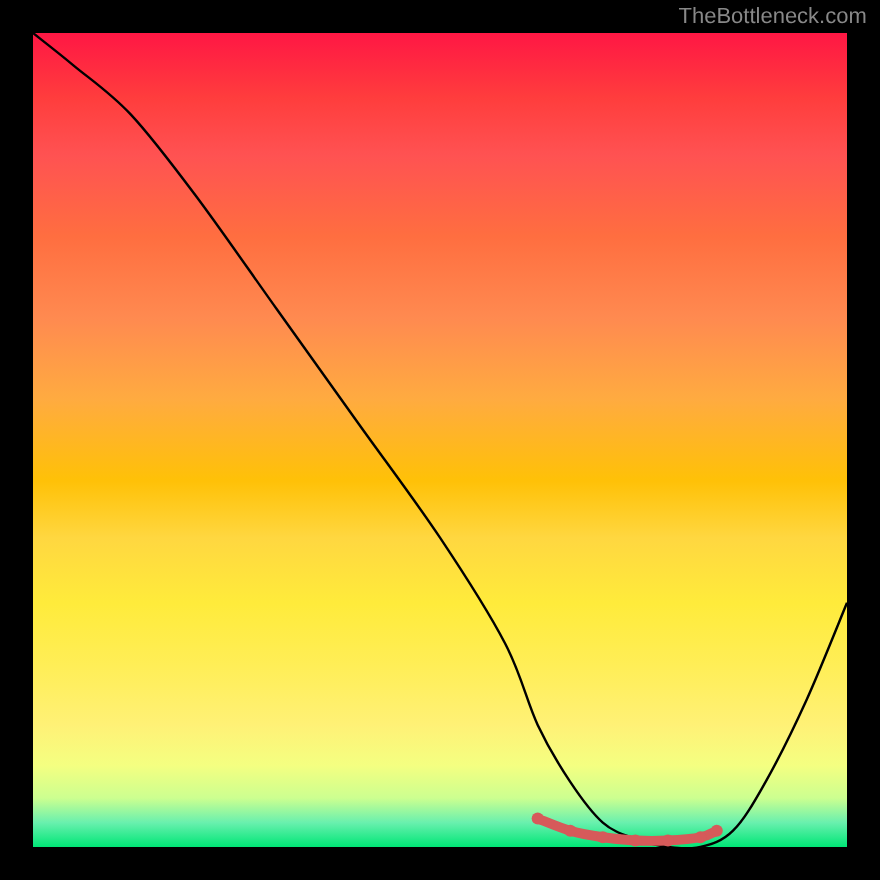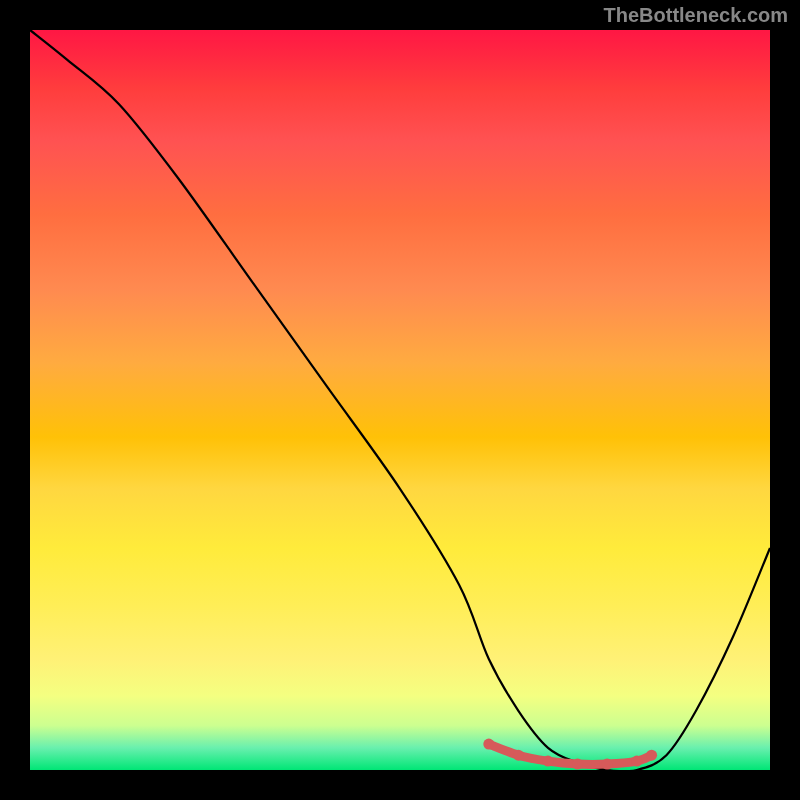--- a/index.html
+++ b/index.html
@@ -10,21 +10,21 @@
     position: relative;
     font-family: Arial, sans-serif;
     overflow: hidden;
   }
   .attribution {
     position: absolute;
     top: 4px;
     right: 12px;
     color: #888;
     font-size: 20px;
-    font-weight: 700;
+    font-weight: 400;
     z-index: 10;
   }
   .plot-area {
     position: absolute;
     left: 30px;
     top: 30px;
     width: 740px;
     height: 740px;
   }
   .gradient-bg {

